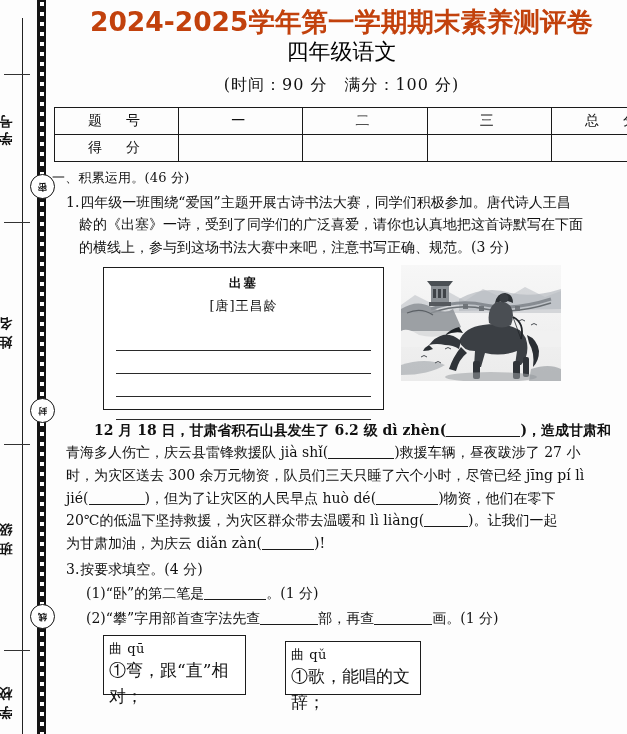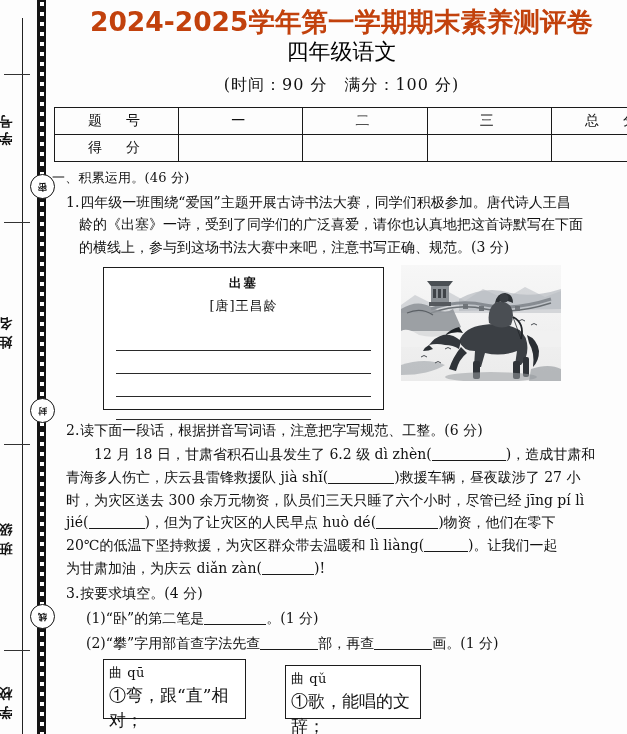--- a/index.html
+++ b/index.html
@@ -83,21 +83,21 @@
 
   .sec-head{
     font-size:13px;margin:7px 0 0 -4px;letter-spacing:0.2px;
   }
   .q{
     font-size:14px;line-height:1.62;margin:4px 0 0 10px;
     text-indent:0;
   }
   .q .num{margin-right:1px;}
   .qbody{margin-left:13px;}
-  .indent2{text-indent:28px;}
+  .indent2{text-indent:28px;font-weight:bold;}
   .sub{margin:2px 0 0 30px;font-size:14px;line-height:1.62;}
 
   
   .poemrow{position:relative;height:152px;margin-top:6px;}
   .poembox{
     position:absolute;left:47px;top:2px;width:281px;height:143px;
     border:1.3px solid #1c1c1c;background:#fff;box-sizing:border-box;
   }
   .poemtitle{
     text-align:center;font-family:"DejaVu Sans","Liberation Sans",sans-serif;
@@ -272,23 +272,20 @@
             <path d="M20 92 q3 -3 6 0"></path>
               <path d="M34 98 q3 -3 6 0"></path>
               <path d="M44 84 q3 -3 6 0"></path>
             <path d="M118 56 q3 -3 6 0"></path>
               <path d="M130 60 q3 -3 6 0"></path>
           </g>
         </svg>
       </div>
     </div>
 
-    <div class="q" style="margin-top:2px;">
-      <span class="num">2.</span><span>读下面一段话，根据拼音写词语，注意把字写规范、工整。(6 分)</span>
-    </div>
 
     <div class="q" style="margin-top:2px;margin-left:10px;">
       <div class="indent2">
         <span>12 月 18 日，甘肃省积石山县发生了 6.2 级 </span><span>dì zhèn</span>(<span class="blank" style="width:74px;"></span>)<span>，造成甘肃和</span>
       </div>
       <div>
         <span>青海多人伤亡，庆云县雷锋救援队 </span><span>jià shǐ</span>(<span class="blank" style="width:66px;"></span>)<span>救援车辆，昼夜跋涉了 27 小</span>
       </div>
       <div>
         <span>时，为灾区送去 300 余万元物资，队员们三天只睡了六个小时，尽管已经 </span><span>jīng pí lì</span>

